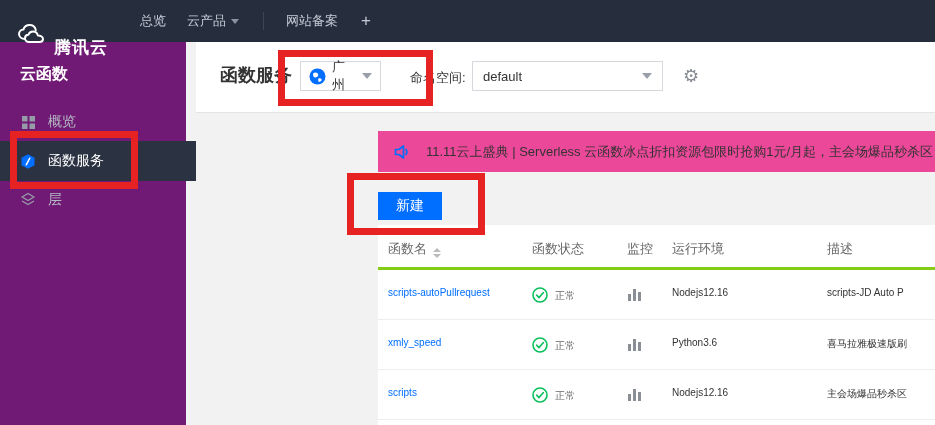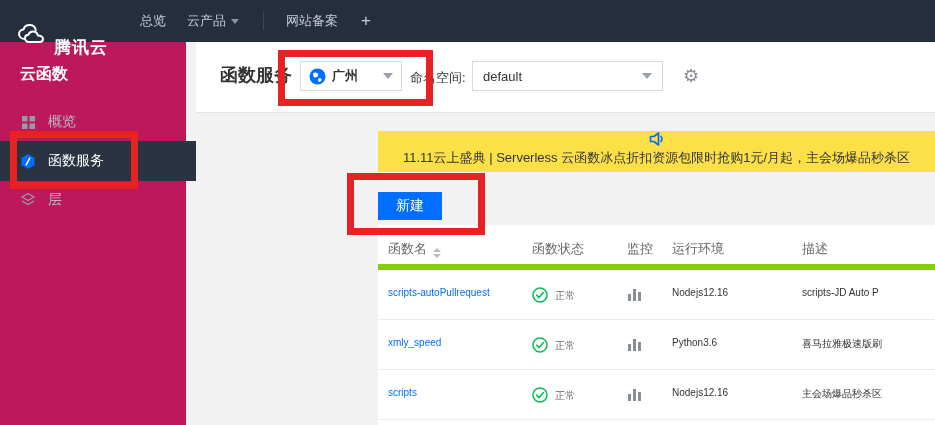--- a/index.html
+++ b/index.html
@@ -9,52 +9,52 @@
   
   .topbar { position:absolute; left:0; top:0; width:935px; height:42px; background:#262e3e; z-index:5; }
   .brand { position:absolute; left:16px; top:8px; display:flex; align-items:center; gap:8px; }
   .brand-text { color:#ffffff; font-size:17px; font-weight:bold; letter-spacing:1px;margin-top:28px; }
   .nav-item { position:absolute; top:0; height:42px; line-height:42px; color:#c5cbd5; font-size:13px; cursor:pointer; white-space:nowrap; }
   .nav-caret { display:inline-block; width:0; height:0; border-left:4px solid transparent; border-right:4px solid transparent; border-top:5px solid #8b93a3; margin-left:5px; vertical-align:middle; }
   .nav-divider { position:absolute; left:263px; top:12px; width:1px; height:18px; background:#3e4656; }
   .nav-plus { font-size:17px; }
 
   
-  .sidebar { position:absolute; left:0; top:42px; width:186px; height:383px; background:#be185d; z-index:4; }
+  .sidebar { position:absolute; left:0; top:42px; width:186px; height:383px; background:#701a75; z-index:4; }
   .sidebar-title { position:absolute; left:20px; top:22px; color:#ffffff; font-size:16px; font-weight:bold; }
   .side-item { position:absolute; left:0; width:196px; height:38px; display:flex; align-items:center; gap:12px; padding-left:20px; color:#b4bac4; font-size:14px; cursor:pointer; }
   .side-item.selected { background:#2b3342; color:#ffffff; }
   .side-icon { width:16px; height:16px; display:inline-flex; align-items:center; justify-content:center; flex:0 0 16px; }
 
   
   .header-band { position:absolute; left:196px; top:42px; width:739px; height:71px; background:#ffffff; border-bottom:1px solid #e4e4e4; z-index:3; }
   .page-title { position:absolute; left:24px; top:21px; font-size:18px; font-weight:bold; color:#333333; }
   .select-box { position:absolute; height:30px; background:#ffffff; border:1px solid #d5d8dd; display:flex; align-items:center; font-size:13px; color:#333; cursor:pointer; }
-  .region-box { left:104px; top:19px; width:102px; padding:0 8px; gap:6px;font-weight:bold; }
+  .region-box { left:104px; top:19px; width:81px; padding:0 8px; gap:6px; }
   .ns-label { position:absolute; left:214px; top:27px; font-size:13px; color:#333333; }
   .ns-box { left:276px; top:19px; width:191px; padding:0 10px; }
   .box-caret { margin-left:auto; width:0; height:0; border-left:5px solid transparent; border-right:5px solid transparent; border-top:6px solid #9aa0a8; }
   .gear { position:absolute; left:487px; top:20px; font-size:18px; color:#878c94; cursor:pointer; line-height:28px; }
 
   
-  .banner { position:absolute; left:378px; top:131px; width:557px; height:41px; background:#fde047; display:flex; align-items:center; white-space:nowrap; overflow:hidden; z-index:2;flex-direction:column; }
+  .banner { position:absolute; left:378px; top:131px; width:557px; height:41px; background:#ec4899; display:flex; align-items:center; white-space:nowrap; overflow:hidden; z-index:2; }
   .banner-icon { margin:0 14px 0 16px; flex:0 0 18px; }
   .banner-text { font-size:13px; color:#333333; }
 
   .new-btn { position:absolute; left:378px; top:192px; width:64px; height:28px; background:#006eff; color:#ffffff; font-size:14px; border:none; cursor:pointer; z-index:2; }
 
   .table-panel { position:absolute; left:378px; top:225px; width:557px; height:200px; background:#ffffff; z-index:2; }
-  .thead { position:absolute; left:0; top:0; width:557px; height:45px; border-bottom:6px solid #84cc16; }
+  .thead { position:absolute; left:0; top:0; width:557px; height:45px; border-bottom:3px solid #84cc16; }
   .th { position:absolute; top:15px; font-size:13px; color:#666666; white-space:nowrap; }
   .trow { position:absolute; left:0; width:557px; height:50px; border-bottom:1px solid #eeeeee; background:#ffffff; }
   .td { position:absolute; top:17px; font-size:10px; color:#333333; white-space:nowrap; }
   .cell-link { color:#006eff; cursor:pointer; }
   .status-cell { display:flex; align-items:flex-end; gap:7px; color:#666666; }
   .col-name { left:10px; } .col-status { left:154px; } .col-mon { left:249px; }
-  .col-rt { left:294px; } .col-desc { left:424px; }
+  .col-rt { left:294px; } .col-desc { left:449px; }
   .sort-icon { display:inline-flex; flex-direction:column; gap:2px; margin-left:6px; vertical-align:1px; cursor:pointer; }
   .sort-up { width:0; height:0; border-left:4px solid transparent; border-right:4px solid transparent; border-bottom:4px solid #bbbbbb; }
   .sort-down { width:0; height:0; border-left:4px solid transparent; border-right:4px solid transparent; border-top:4px solid #bbbbbb; }
   .mon-icon { cursor:pointer; display:inline-block; }
 
   
   .anno { position:absolute; border:7px solid #e62222; background:transparent; z-index:60; pointer-events:none; }
   .anno-1 { left:10px;  top:131px; width:128px; height:58px; }
   .anno-2 { left:278px; top:50px;  width:155px; height:56px; }
   .anno-3 { left:347px; top:173px; width:138px; height:62px; }

